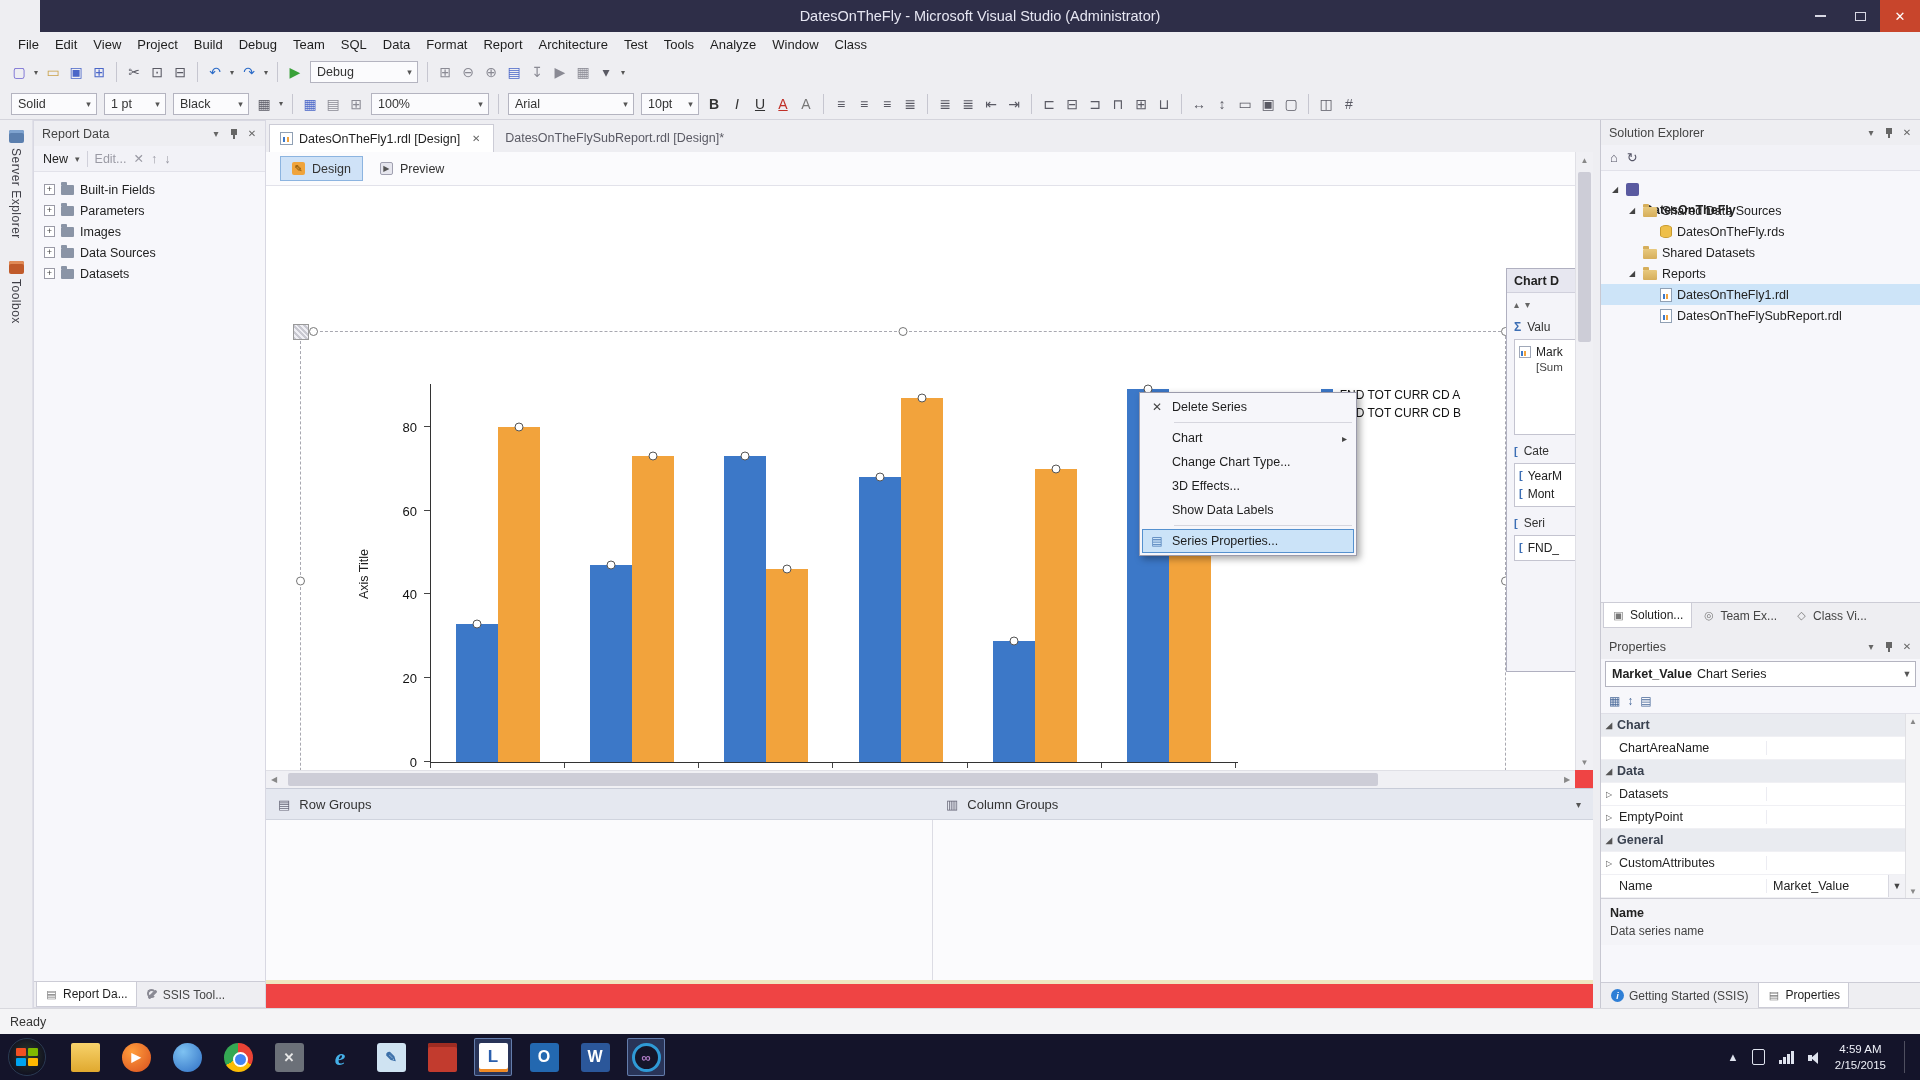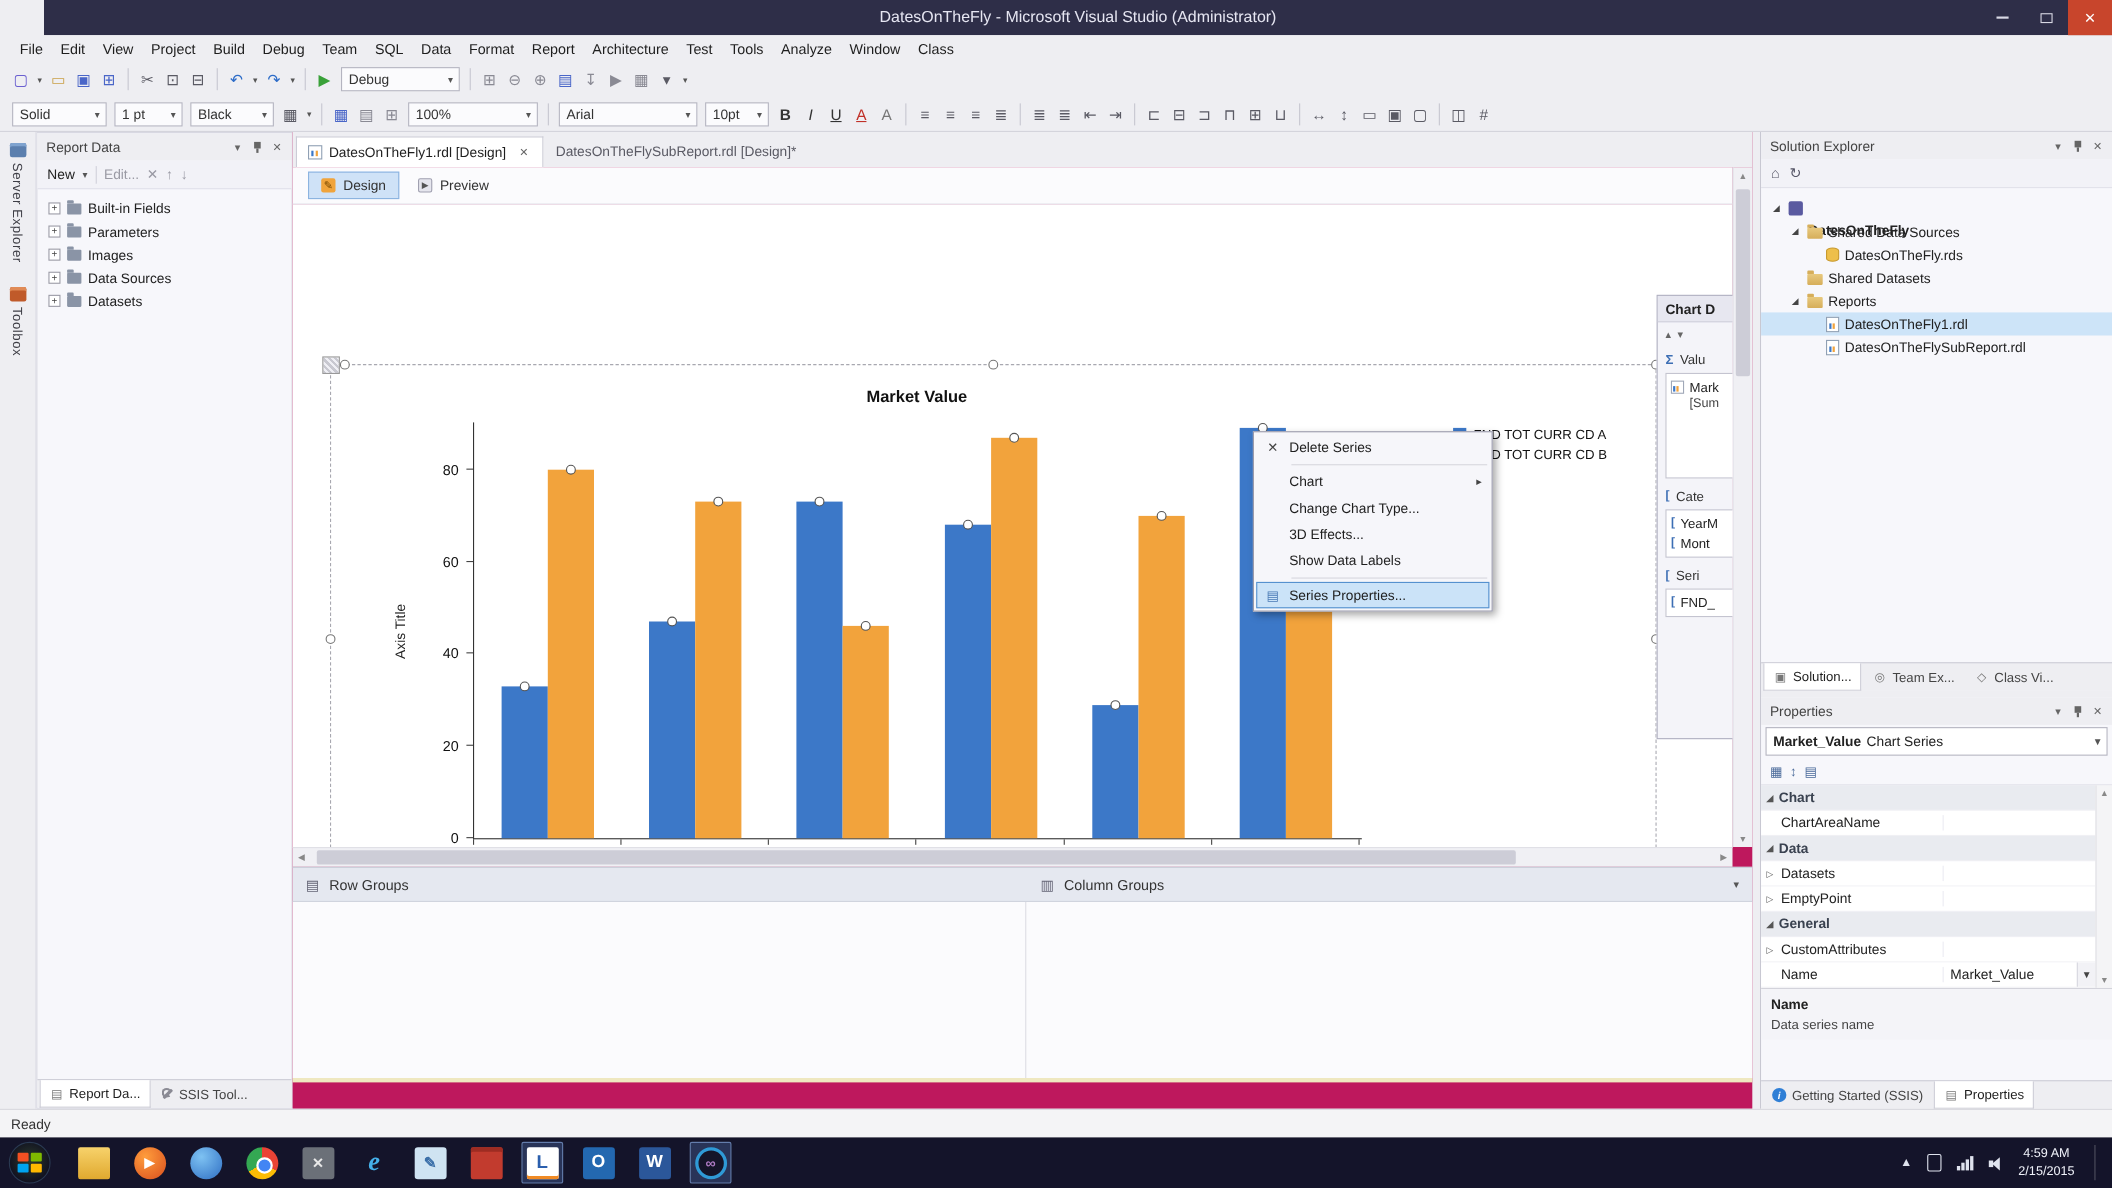--- a/index.html
+++ b/index.html
@@ -59,21 +59,21 @@
   .rd-tb-sep { width:1px; height:16px; background:#d0d0da; }
   .rd-gray { color:#9a9aa4; }
   .rd-chev { font-size:9px; color:#555; }
   .rd-tree { flex:1; padding-top:7px; }
   .rd-row { height:21px; display:flex; align-items:center; gap:6px; padding-left:10px; font-size:12.5px; color:#222; }
   .plusbox { width:11px; height:11px; border:1px solid #9a9aa6; background:#fff; font-size:9px; line-height:9px; text-align:center; color:#444; flex:0 0 auto; }
   .ic-rdf { width:13px; height:10px; background:#8a94a6; border-radius:1px; position:relative; flex:0 0 auto; }
   .ic-rdf::before { content:""; position:absolute; top:-3px; left:0; width:6px; height:3px; background:#8a94a6; border-radius:1px 1px 0 0; }
 
   
-  .document-well { position:absolute; left:266px; top:120px; width:1327px; height:888px; background:#be185d; }
+  .document-well { position:absolute; left:266px; top:120px; width:1327px; height:888px; background:#ef4444; }
   .doc-tabstrip { position:absolute; left:0; top:0; right:0; height:32px; display:flex; align-items:flex-end; padding-left:3px; gap:1px; background:#eeeef2; }
   .doc-tab { height:28px; display:flex; align-items:center; padding:0 10px; font-size:12.5px; color:#5a5a64; }
   .doc-tab.active { background:#fff; color:#1e1e1e; border:1px solid #ccccd6; border-bottom:none; }
   .tab-close { margin-left:9px; font-size:10px; color:#666; width:14px; text-align:center; }
   .doc-tab-icon { width:13px; height:13px; margin-right:6px; background:#fff; border:1px solid #90a0b4; position:relative; }
   .doc-tab-icon::after { content:""; position:absolute; left:2px; bottom:2px; width:2px; height:5px; background:#3c78c8; box-shadow:4px 0 0 #f2a33c; }
   .dp-bar { position:absolute; left:0; top:32px; width:1309px; height:34px; background:#fbfbfd; border-bottom:1px solid #e2e2ea; display:flex; align-items:center; padding-left:14px; gap:5px; }
   .dp-btn { height:25px; display:flex; align-items:center; gap:7px; padding:0 11px; font-size:12.5px; color:#333; border:1px solid transparent; }
   .dp-btn.sel { background:#cfe2f7; border-color:#8cb4e0; }
   .dp-ic-design { width:13px; height:13px; background:#f0a43c; border-radius:2px; color:#7a4a00; font-size:10px; display:flex; align-items:center; justify-content:center; }
@@ -452,21 +452,20 @@
 
     <div class="design-surface">
       <div class="chart-region">
         <div class="movebox"></div>
         <span class="handle h-tl"></span>
         <span class="handle h-tc"></span>
         <span class="handle h-tr"></span>
         <span class="handle h-ml"></span>
         <span class="handle h-mr"></span>
 
-        <div class="chart-title">Market Value</div>
         <div class="y-labels">
             <span style="bottom: 0%;">0</span>
             <span style="bottom: 22.2222%;">20</span>
             <span style="bottom: 44.4444%;">40</span>
             <span style="bottom: 66.6667%;">60</span>
             <span style="bottom: 88.8889%; margin-top: 24px;">80</span>
           </div>
         <div class="y-tickmarks">
             <span style="bottom: 0%;"></span>
             <span style="bottom: 22.2222%;"></span>

